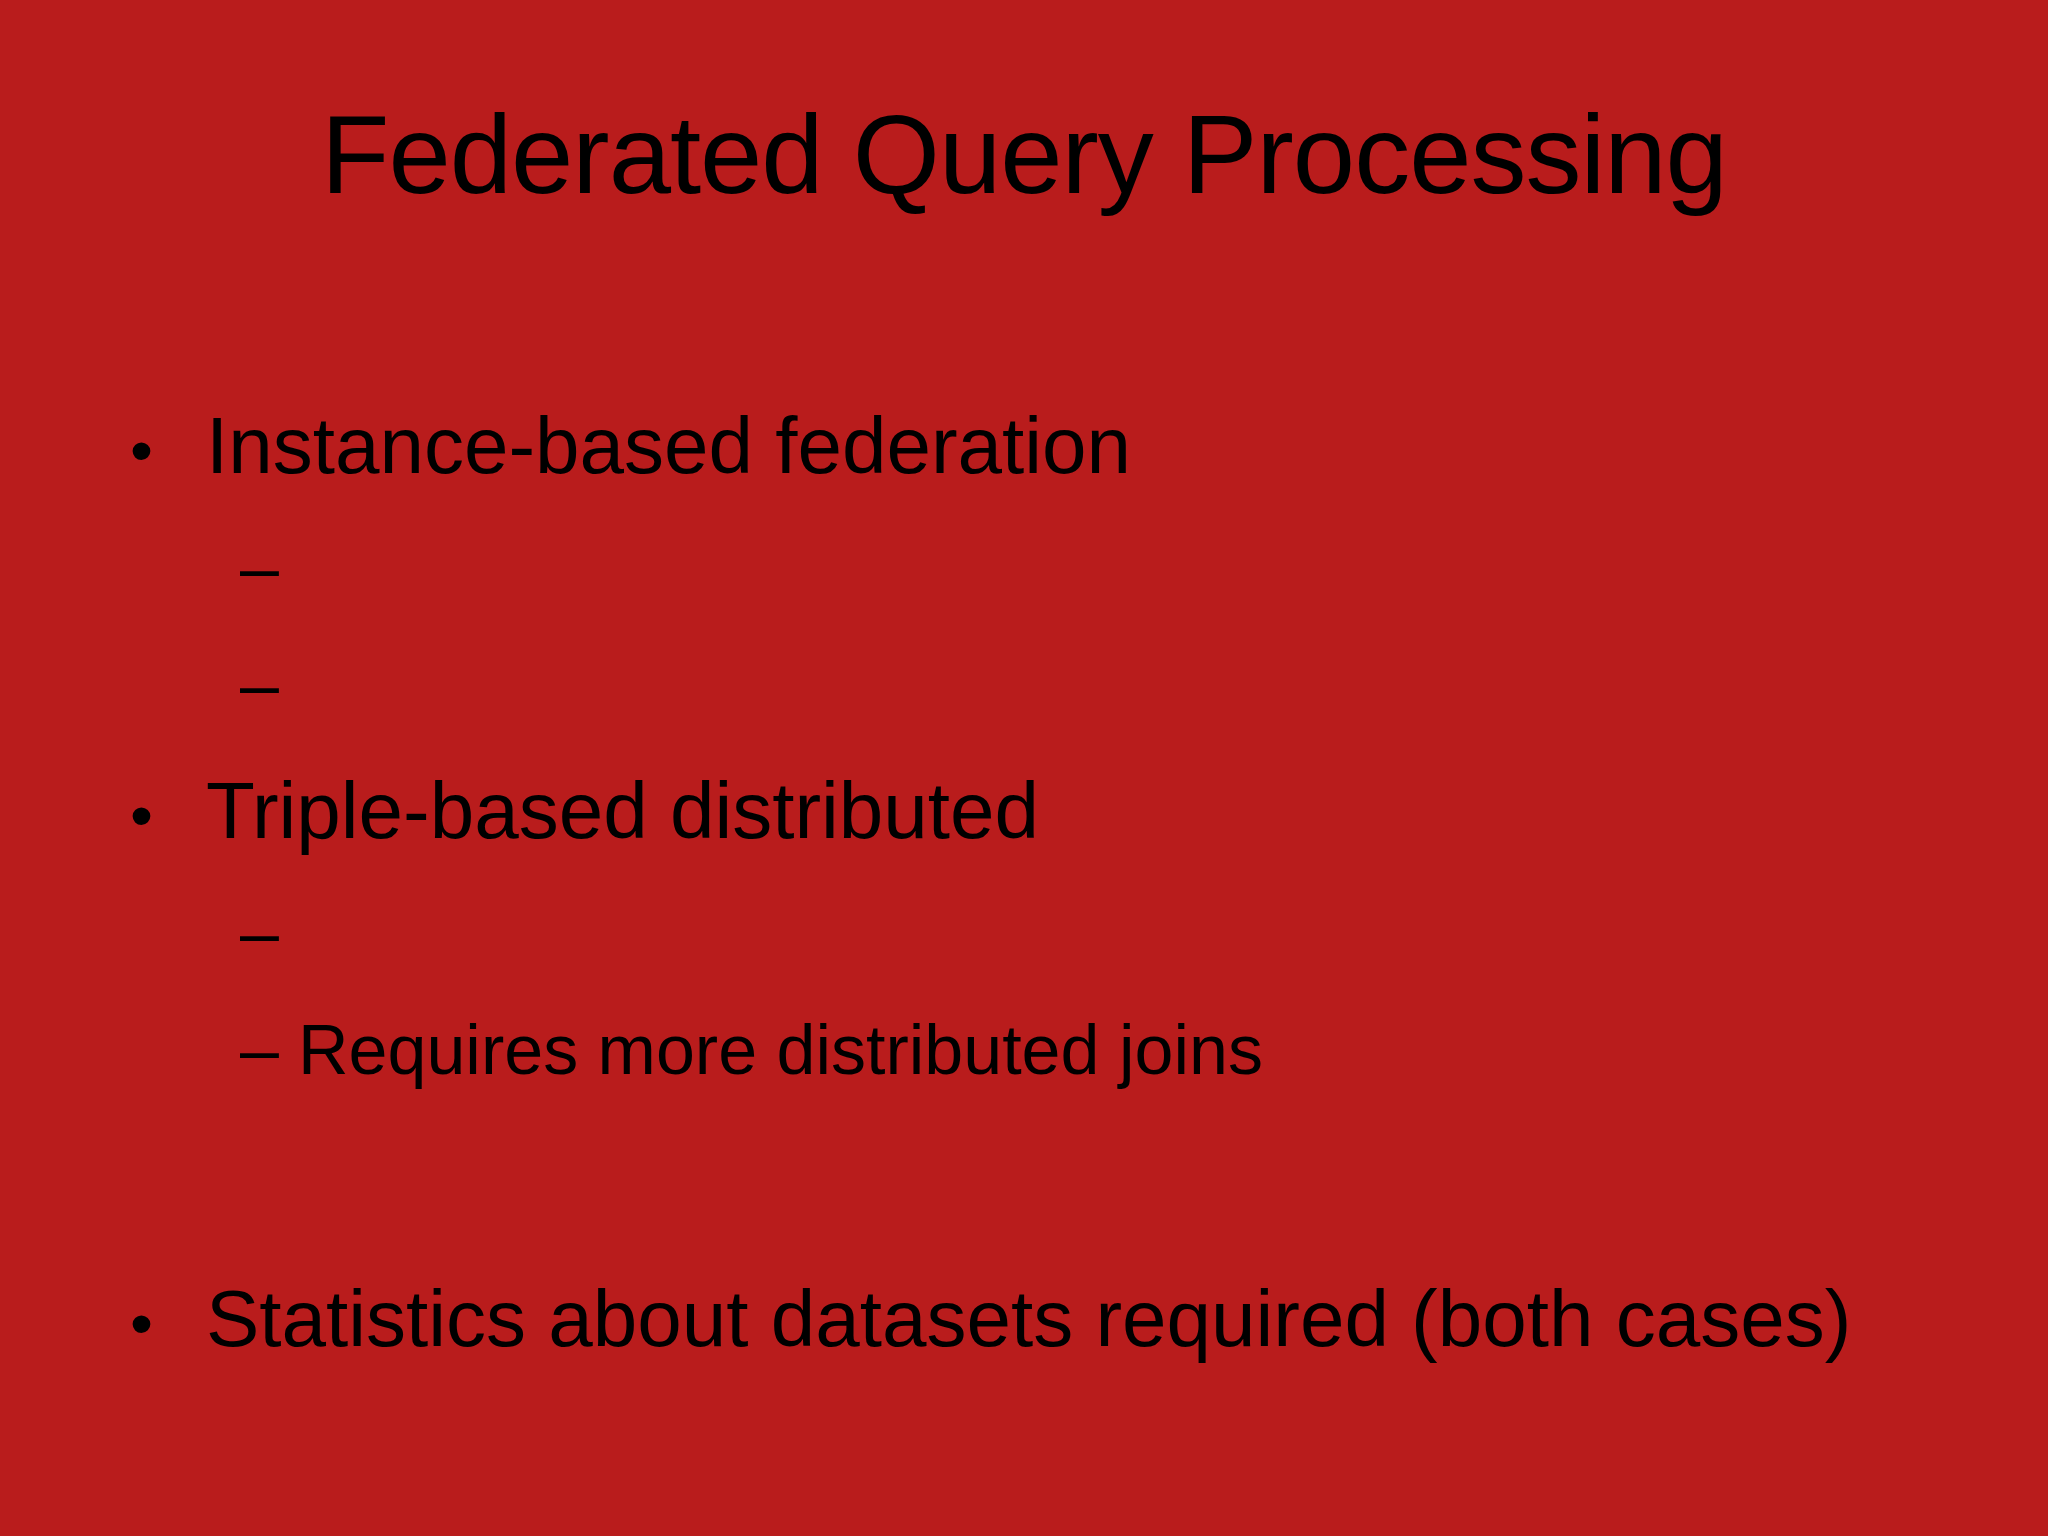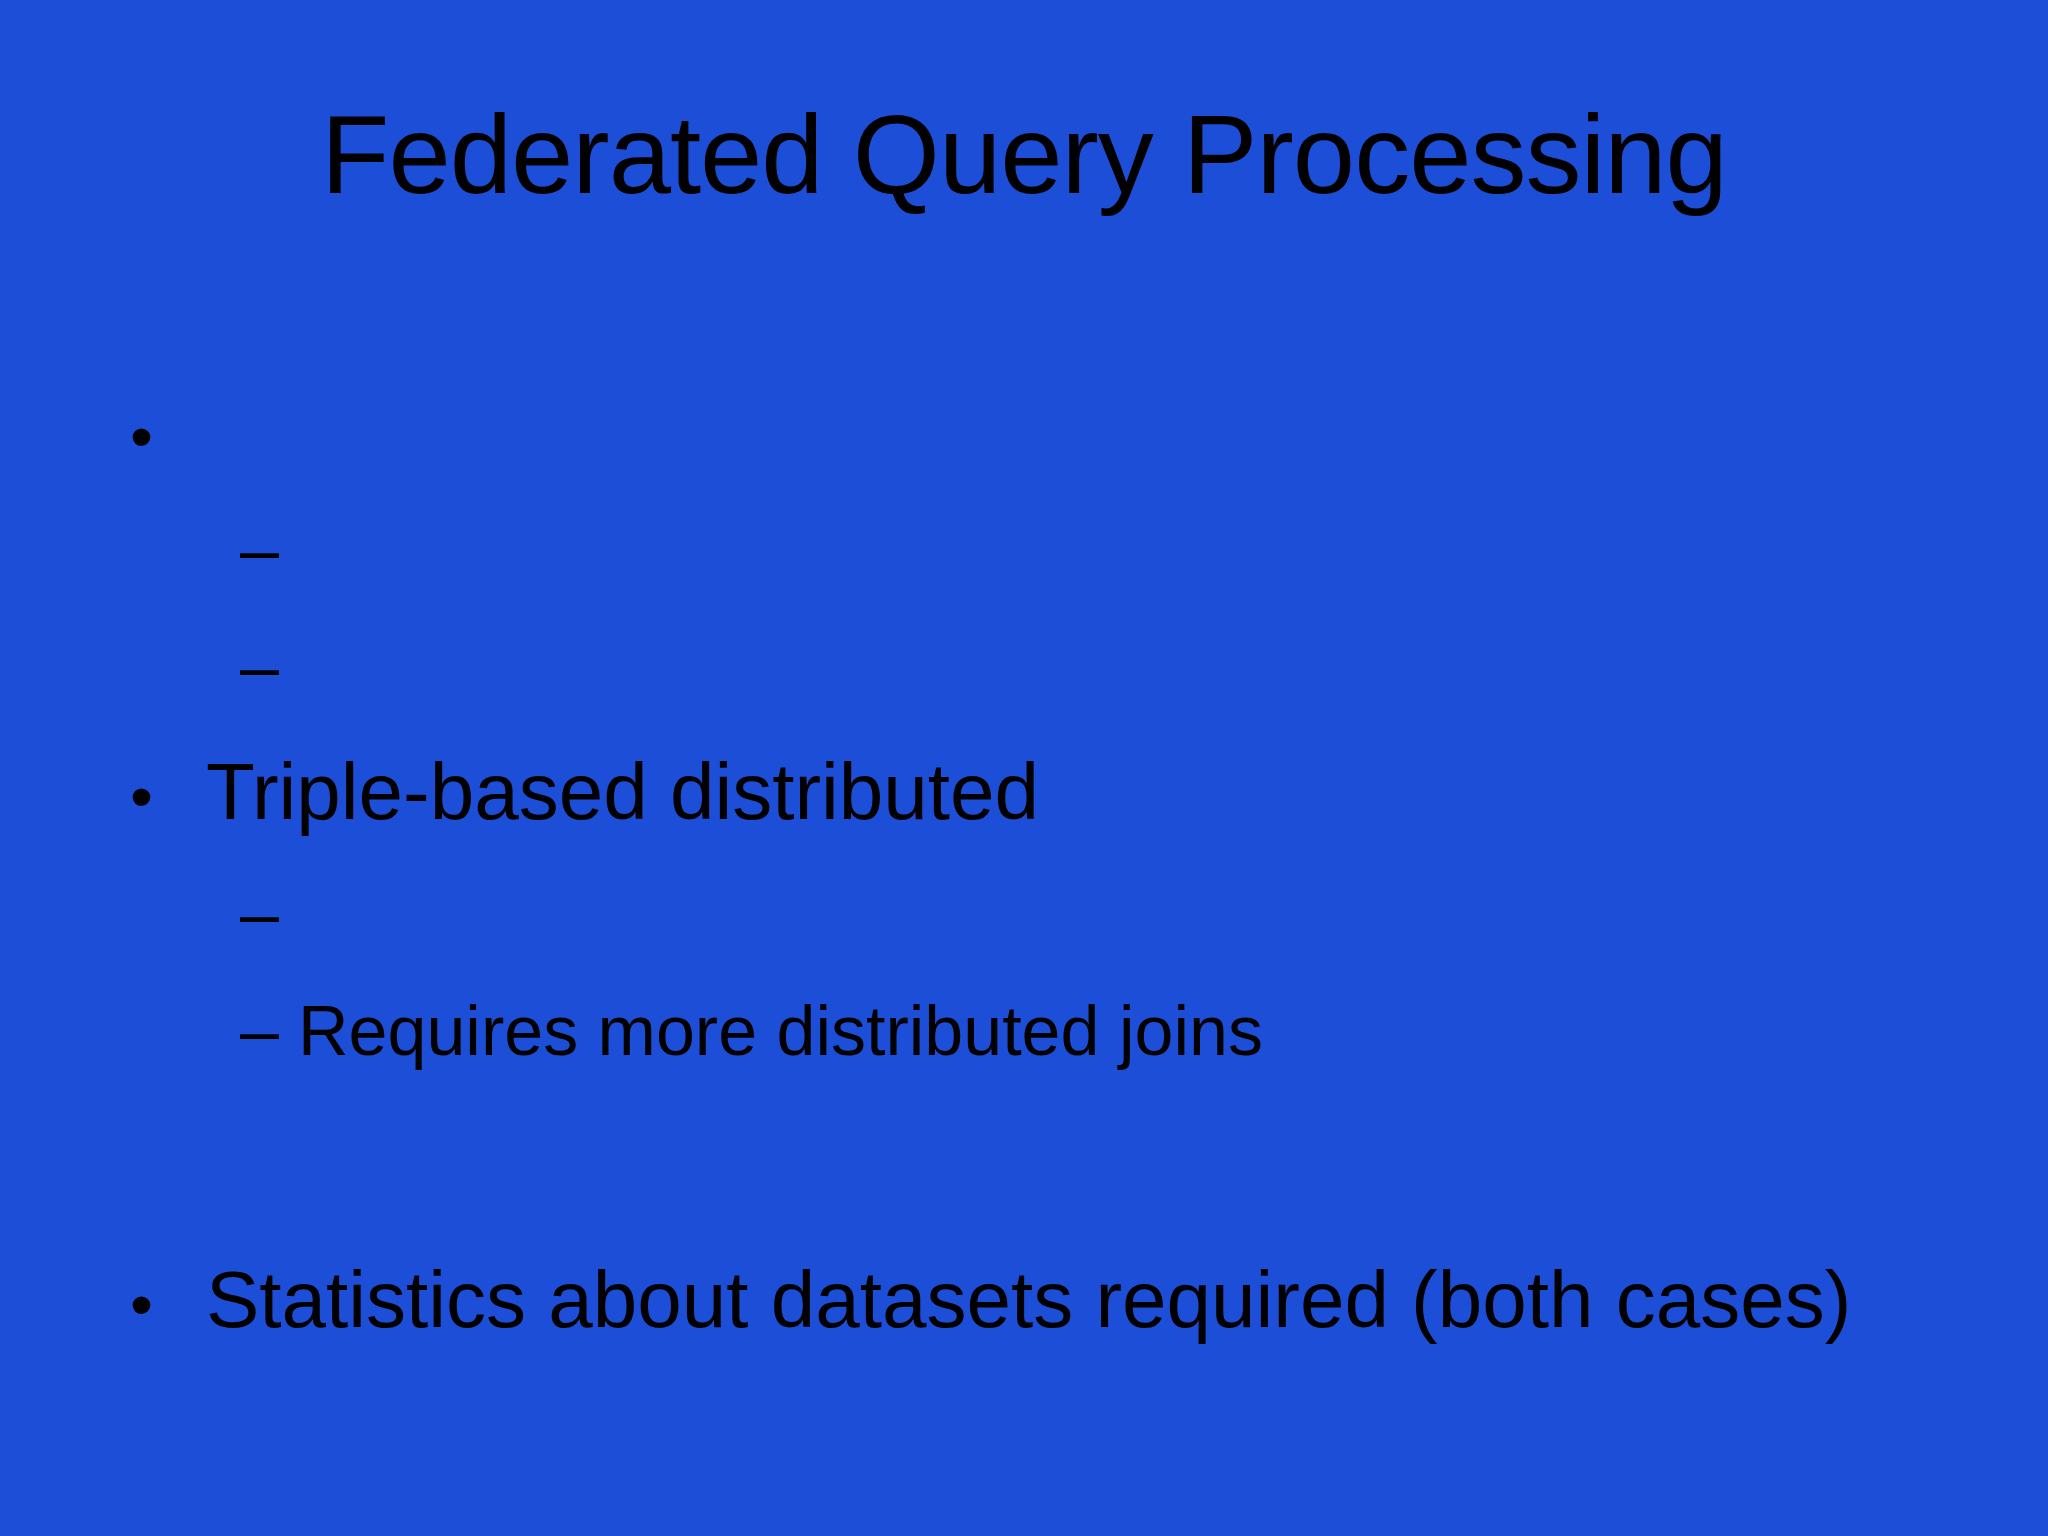--- a/index.html
+++ b/index.html
@@ -4,21 +4,21 @@
 <style>
   html, body {
     margin: 0;
     padding: 0;
     background: #ffffff;
   }
   .slide {
     position: relative;
     width: 2048px;
     height: 1536px;
-    background: #1d4ed8;
+    background: #b91c1c;
     color: #000000;
     font-family: "Liberation Sans", sans-serif;
     overflow: hidden;
   }
   .title {
     margin-top: 88px;
     font-size: 112px;
     line-height: 1.2;
     text-align: center;
     font-weight: 400;
@@ -66,20 +66,21 @@
 <body>
 
 <div class="slide">
 
   <div class="title">Federated Query Processing</div>
 
   <div class="content">
 
     <div class="item l1">
       <span class="marker-l1">•</span>
+      <span class="btext">Instance-based federation</span>
     </div>
 
     <div class="item l2">
       <span class="marker-l2">–</span>
     </div>
 
     <div class="item l2">
       <span class="marker-l2">–</span>
     </div>
 

